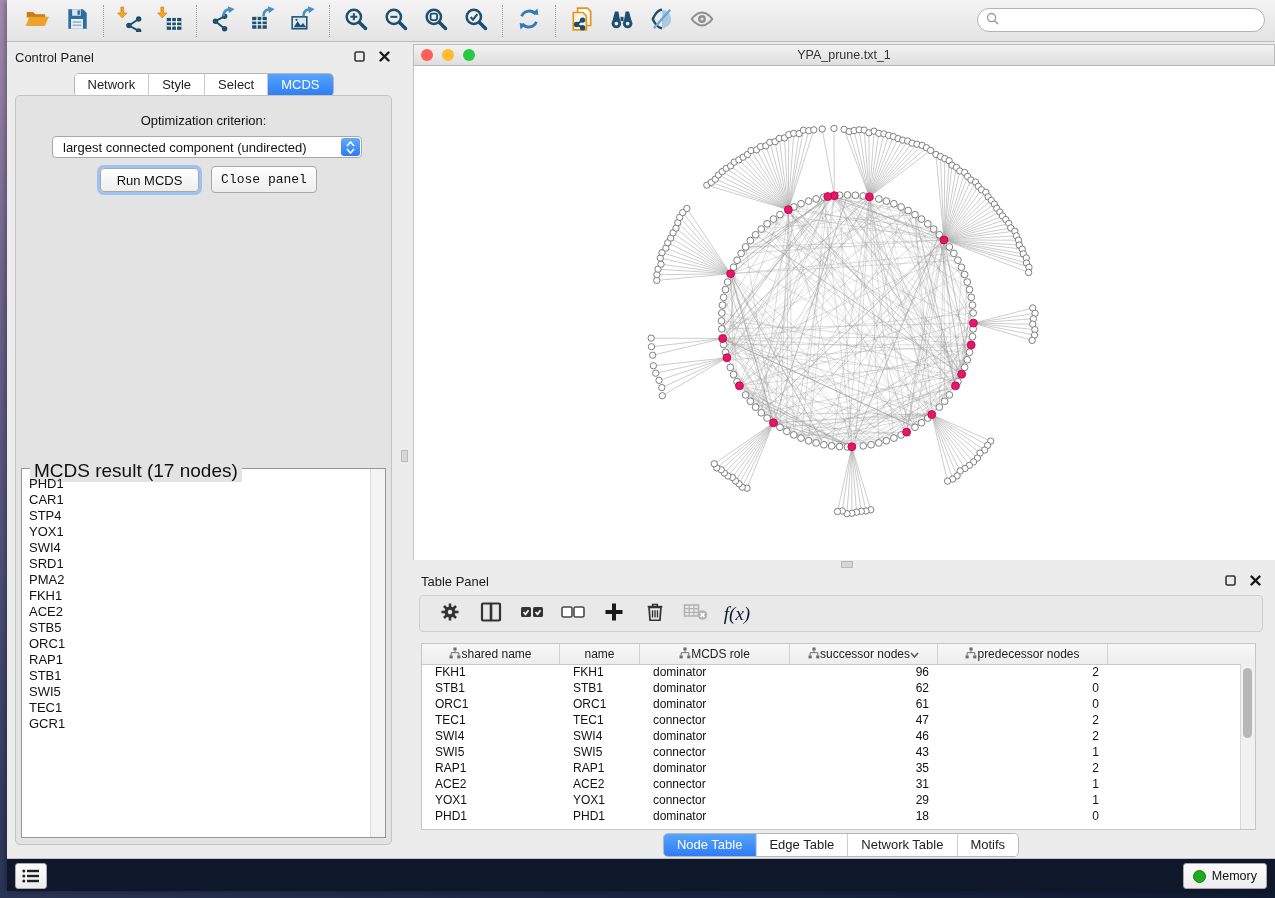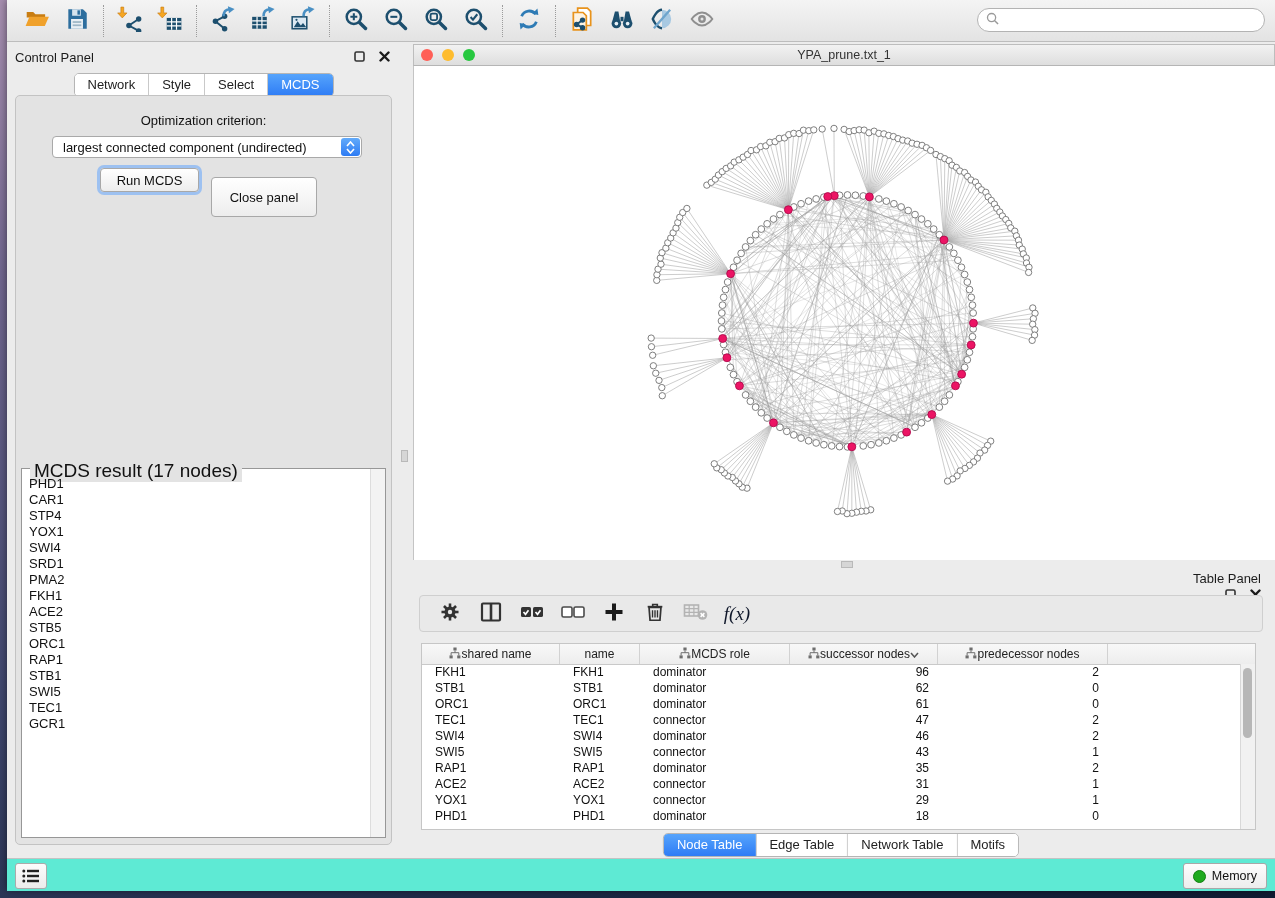--- a/index.html
+++ b/index.html
@@ -26,57 +26,57 @@
   .seg-tab{padding:0 13px;font-size:13px;line-height:22px;color:#222;background:#fff;border-right:1px solid #c9c9c9;cursor:default;white-space:nowrap;}
   .seg-tab:last-child{border-right:0;}
   .seg-tab.active{background:linear-gradient(#56a4fc,#2e7cf5);color:#fff;}
   .cp-box{position:absolute;left:8px;right:8px;top:53px;bottom:13px;background:#e3e3e3;border:1px solid #c3c3c3;border-radius:5px;}
   .opt-label{position:absolute;left:0;right:0;top:17px;text-align:center;font-size:13px;color:#111;}
   .cp-select{position:absolute;left:36px;top:40px;width:310px;height:22px;background:#fff;border:1px solid #a9a9a9;border-radius:4px;display:flex;align-items:center;box-sizing:border-box;}
   .cp-select .val{flex:1;font-size:13px;color:#111;padding-left:10px;white-space:nowrap;overflow:hidden;}
   .cp-select .stepper{width:19px;height:18px;margin-right:1px;border-radius:3px;background:linear-gradient(#63abfa,#2d7bf4);display:flex;flex-direction:column;align-items:center;justify-content:center;gap:1px;}
   .btn{background:linear-gradient(#ffffff,#ededed);border:1px solid #a8a8a8;border-radius:4px;font-size:13px;color:#111;display:flex;align-items:center;justify-content:center;box-sizing:border-box;}
   .run-btn{position:absolute;left:84px;top:72px;width:99px;height:24px;box-shadow:0 0 0 3px rgba(110,170,250,.6);}
-  .closep-btn{position:absolute;left:195px;top:81px;width:106px;height:40px;}
+  .closep-btn{position:absolute;left:195px;top:70px;width:106px;height:27px;font-family:Liberation Mono, monospace;}
   .result-group{position:absolute;left:5px;right:5px;top:372px;bottom:6px;border:1px solid #979797;background:#fff;}
   .result-legend{position:absolute;top:-9px;left:8px;background:#e3e3e3;padding:0 4px;font-size:19px;color:#111;}
   .result-list{position:absolute;left:0;top:1px;right:14px;bottom:0;padding:6px 0 0 7px;overflow:hidden;}
   .result-item{font-size:13px;line-height:16px;color:#111;}
   .result-scroll{position:absolute;right:0;top:0;bottom:0;width:14px;background:#f3f3f3;border-left:1px solid #ddd;}
   
   .vsplit{position:absolute;left:393px;top:42px;width:7px;height:816px;}
   .vsplit .grip{position:absolute;left:1px;top:408px;width:5px;height:10px;background:#d6d6d6;border:1px solid #b9b9b9;}
   
   .right-region{position:absolute;left:400px;top:42px;right:0;height:816px;}
   .net-title{position:absolute;left:6px;right:0;top:2px;height:22px;background:linear-gradient(#f2f2f2,#dedede);border:1px solid #bdbdbd;border-bottom:1px solid #b5b5b5;display:flex;align-items:center;box-sizing:border-box;}
   .lights{display:flex;gap:9px;margin-left:7px;}
   .light{width:12px;height:12px;border-radius:50%;}
   .net-title .t{position:absolute;left:0;right:0;text-align:center;font-size:12.5px;color:#333;}
   .net-canvas{position:absolute;left:6px;right:0;top:24px;height:494px;background:#fff;border-left:1px solid #c4c4c4;}
   .net-canvas svg{width:100%;height:100%;display:block;}
   .hsplit{position:absolute;left:0;right:0;top:518px;height:7px;}
   .hsplit .grip{position:absolute;left:434px;top:1px;width:10px;height:5px;background:#d6d6d6;border:1px solid #b9b9b9;}
   
   .table-panel{position:absolute;left:0;right:0;top:525px;bottom:0;}
-  .tp-titlerow{position:absolute;left:14px;right:14px;top:4px;height:20px;display:flex;justify-content:space-between;align-items:flex-end;flex-direction:column;}
+  .tp-titlerow{position:absolute;left:14px;right:14px;top:4px;height:20px;display:flex;justify-content:space-between;align-items:center;}
   .tp-chip{position:absolute;left:12px;right:12px;top:28px;height:37px;background:#e9e9e9;border:1px solid #cfcfcf;border-radius:4px;display:flex;align-items:center;gap:15px;padding-left:17px;box-sizing:border-box;}
   .tp-icon{width:26px;height:26px;display:flex;align-items:center;justify-content:center;}
   .table-box{position:absolute;left:14px;right:19px;top:76px;height:187px;background:#fff;border:1px solid #c6c6c6;box-sizing:border-box;}
   .thead{display:flex;height:20px;background:linear-gradient(#f8f8f8,#ededed);border-bottom:1px solid #c9c9c9;}
   .th{display:flex;align-items:center;justify-content:center;gap:0;font-size:12px;color:#222;border-right:1px solid #d2d2d2;box-sizing:border-box;overflow:hidden;}
   .tbody{position:absolute;left:0;right:14px;top:20px;bottom:0;overflow:hidden;}
   .tr{display:flex;height:16px;align-items:center;}
   .td{font-size:12px;color:#111;box-sizing:border-box;white-space:nowrap;overflow:hidden;}
   .td.left{padding-left:13px;text-align:left;}
   .td.right{padding-right:9px;text-align:right;}
   .tscroll{position:absolute;right:0;top:20px;bottom:0;width:14px;background:#f1f1f1;border-left:1px solid #d8d8d8;}
   .tscroll .thumb{position:absolute;left:2px;top:4px;width:9px;height:70px;background:#b7b7b7;border-radius:5px;}
   .tp-tabs{position:absolute;left:50%;transform:translateX(-50%);top:266px;height:22px;display:flex;border:1px solid #b5b5b5;border-radius:5px;overflow:hidden;background:#fff;}
   
-  .statusbar{position:absolute;left:0;right:0;top:858px;height:32px;background:#5eead4;border-top:1px solid #c3c3c3;}
+  .statusbar{position:absolute;left:0;right:0;top:858px;height:32px;background:#0f172a;border-top:1px solid #c3c3c3;}
   .menu-btn{position:absolute;left:8px;top:4px;width:30px;height:24px;background:linear-gradient(#fcfcfc,#ececec);border:1px solid #ababab;border-radius:3px;display:flex;align-items:center;justify-content:center;}
   .memory-btn{position:absolute;right:8px;top:4px;height:24px;padding:0 9px;background:linear-gradient(#fdfdfd,#ededed);border:1px solid #a8a8a8;border-radius:3px;display:flex;align-items:center;gap:6px;font-size:12.5px;color:#111;}
   .mem-dot{width:11px;height:11px;border-radius:50%;border:1px solid #128012;}
 </style>
 </head>
 <body>
 
 <div class="app">
 
   <div class="toolbar" id="main-toolbar">

